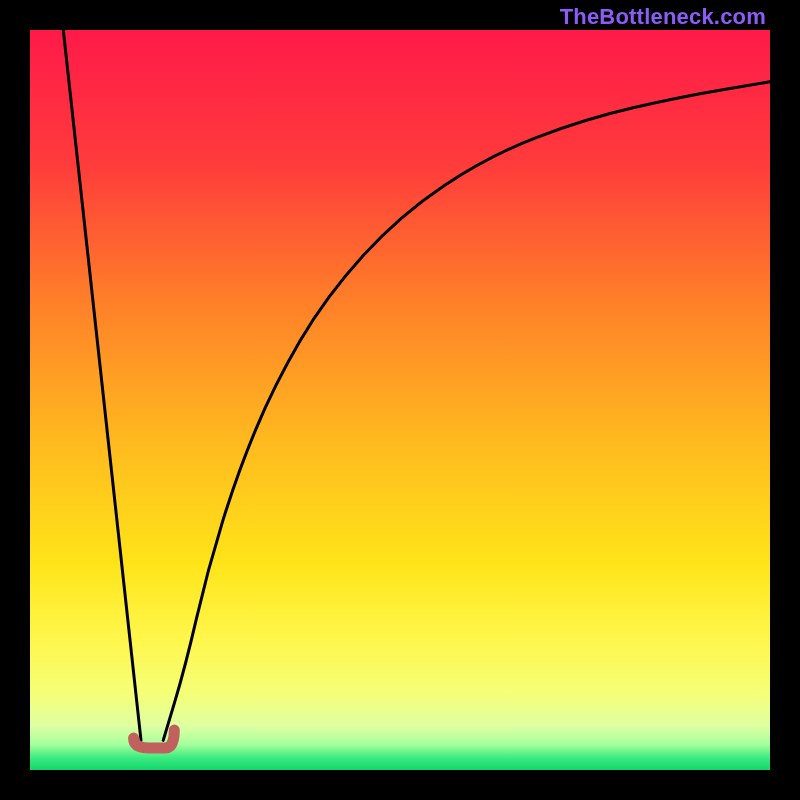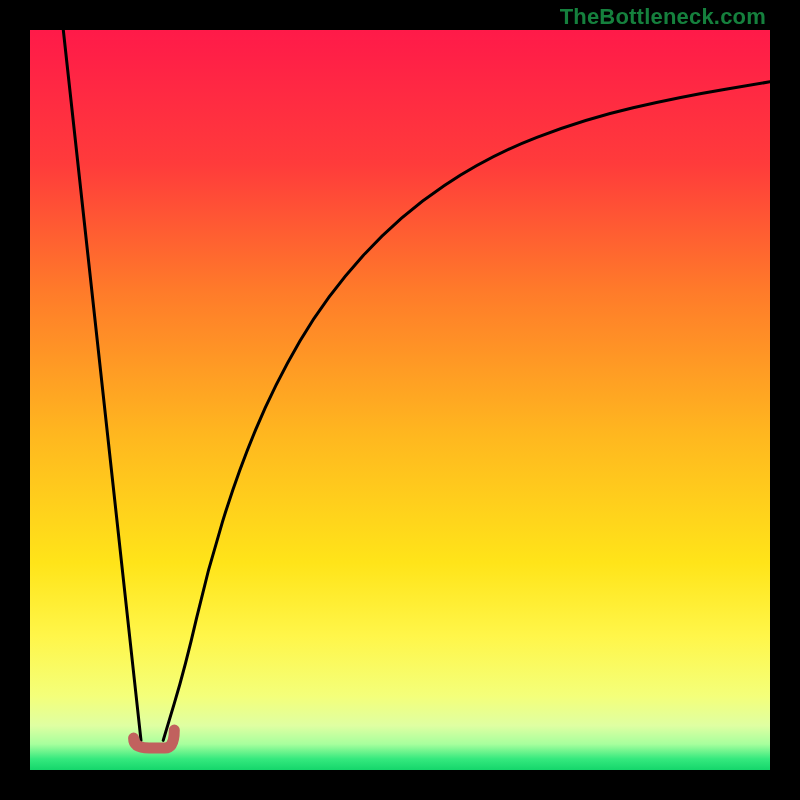--- a/index.html
+++ b/index.html
@@ -41,21 +41,21 @@
     height: 100%;
   }
   .watermark {
     position: absolute;
     top: 4px;
     right: 34px;
     font-family: Arial, Helvetica, sans-serif;
     font-size: 22px;
     font-weight: 600;
     letter-spacing: 0.2px;
-    color: #15803d;
+    color: #8b5cf6;
   }
 </style>
 </head>
 <body>
 
 <div class="frame">
   <div class="plot">
     <svg class="gradient" viewBox="0 0 740 740" preserveAspectRatio="none">
       <defs>
         <linearGradient id="bg-grad" x1="0" y1="0" x2="0" y2="1">

